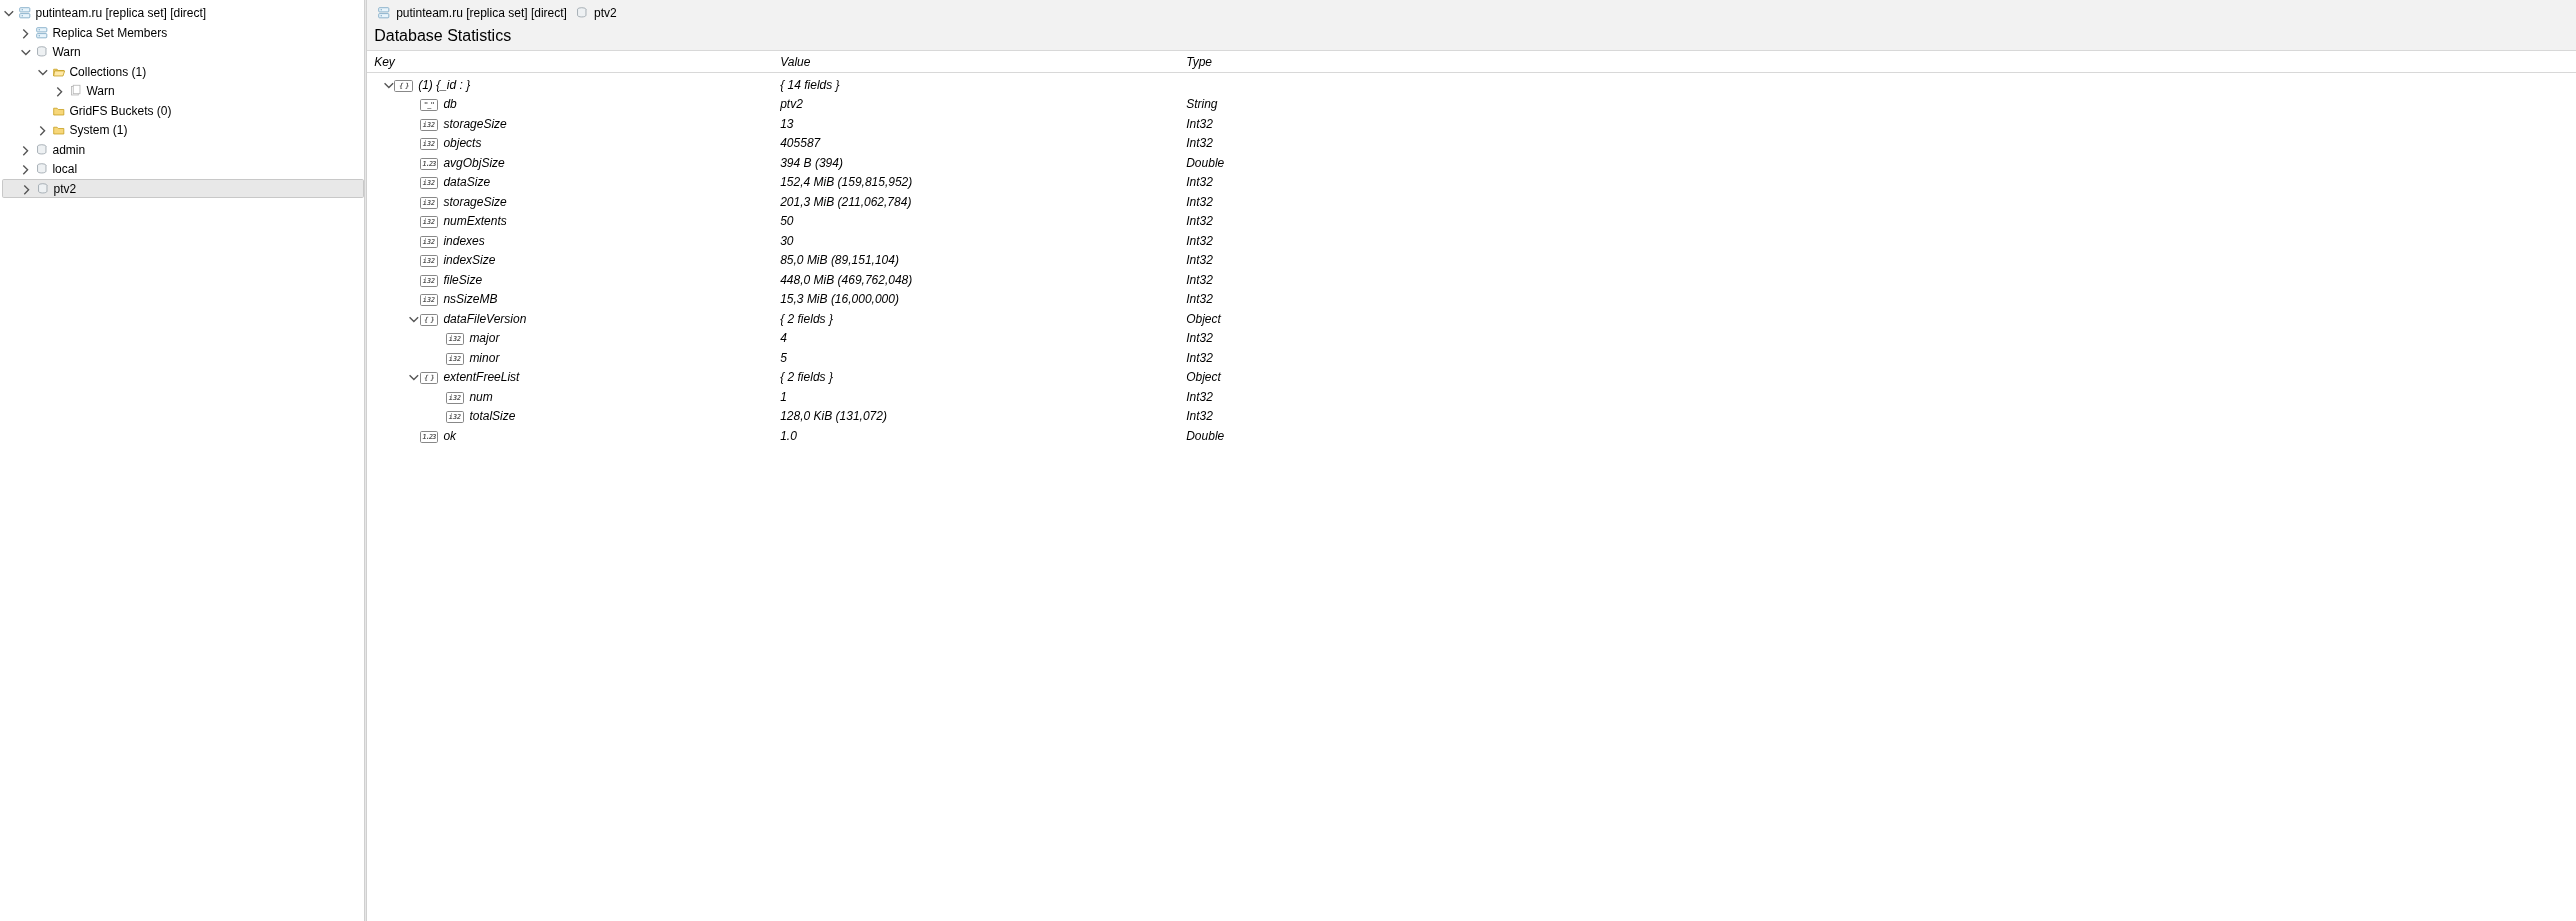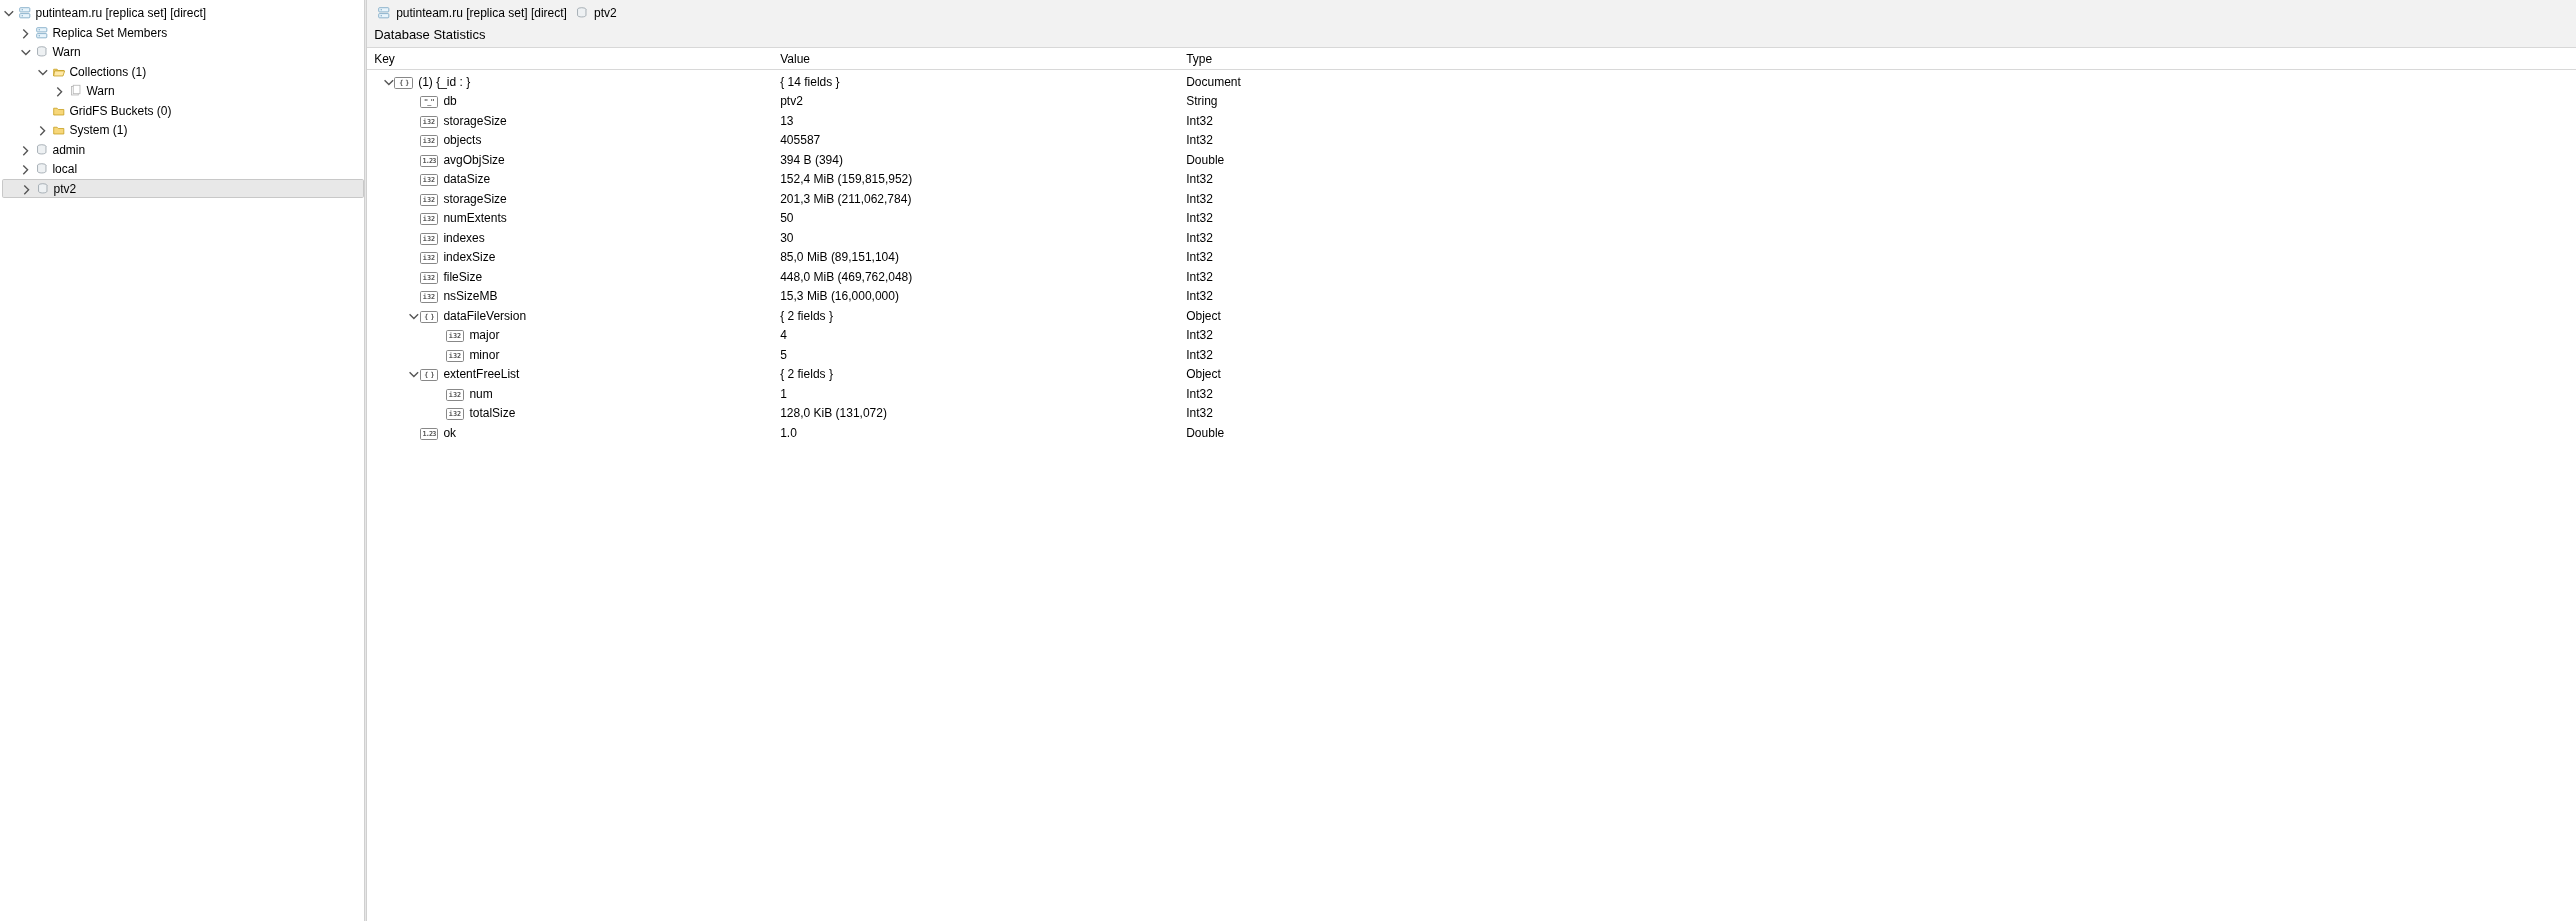--- a/index.html
+++ b/index.html
@@ -68,31 +68,32 @@
     padding: 3.4px 6.8px 0 6.8px;
   }
   .bc-row {
     display: flex;
     align-items: center;
     gap: 5.1px;
     height: 18.6px;
   }
   .bc-title {
     padding: 5.1px 0 5.1px 0;
-    font-size: 13px;
+    font-size: 16px;
   }
   .grid {
     flex: 1 1 auto;
     overflow: auto;
   }
   .grid-header, .grid-row {
     display: grid;
     grid-template-columns: 406px 406px 1fr;
     align-items: center;
     min-height: 19.5px;
+    font-style: italic;
   }
   .grid-header {
     border-bottom: 0.8px solid #d8d8d8;
     color: #000;
   }
   .gh-cell { padding: 3.4px 6.8px; }
   .grid-row .cell { padding: 0.8px 6.8px; display:flex; align-items:flex-end; height:19.5px; }
   .key-cell { white-space: nowrap; }
   
   .badge {
@@ -337,23 +338,20 @@
                 <svg width="12" height="12" viewBox="0 0 14 14">
                   <use href="#i-chev-down"></use>
                 </svg>
               </span>
               <span class="badge badge-obj"></span>
               <span>(1) {_id : }</span>
             </div>
             <div class="cell">
               <span>{ 14 fields }</span>
             </div>
-            <div class="cell">
-              <span>Document</span>
-            </div>
           </div>
           <div class="grid-row">
             <div class="cell key-cell">
               <span style="display: inline-block; width: 32px;"></span>
               <span class="tw chev"></span>
               <span class="badge badge-str"></span>
               <span>db</span>
             </div>
             <div class="cell">
               <span>ptv2</span>

